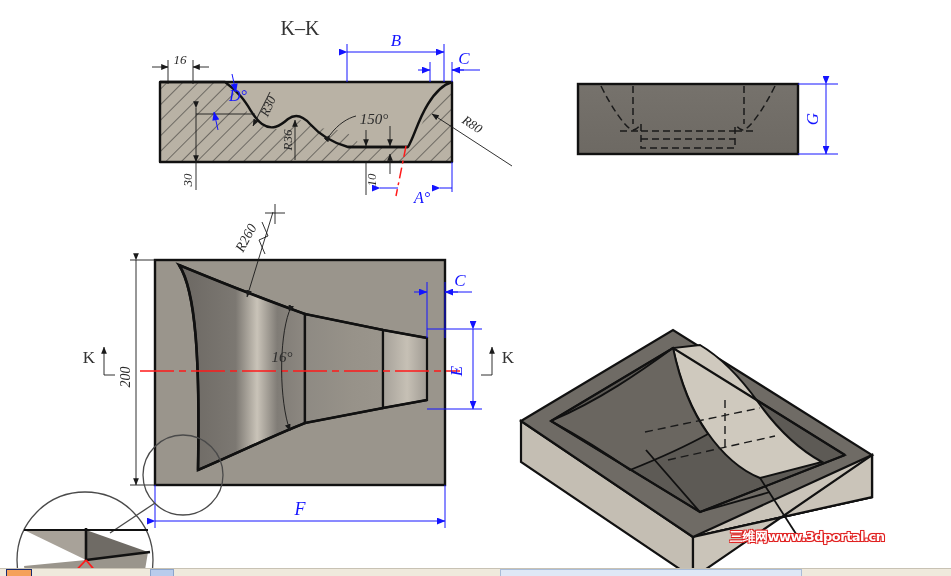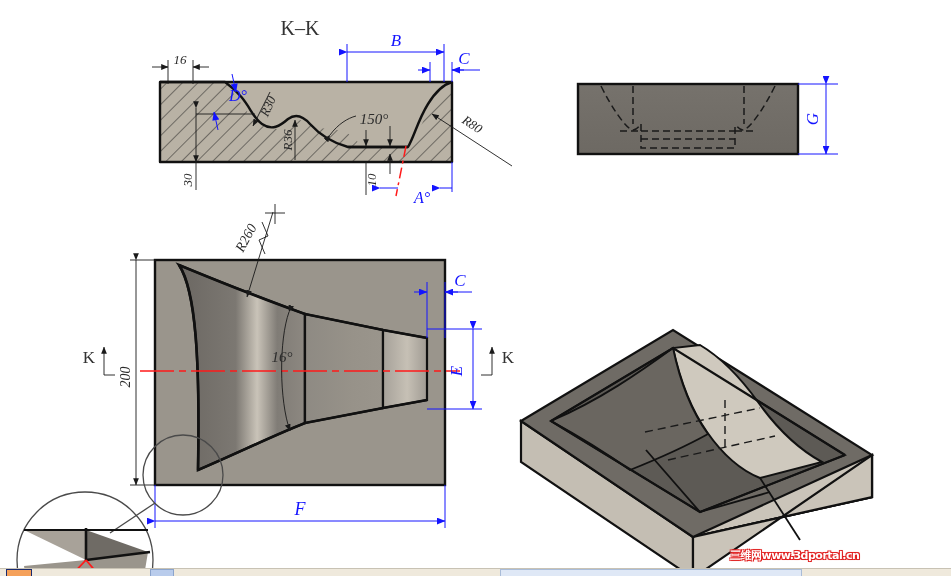--- a/index.html
+++ b/index.html
@@ -57,24 +57,24 @@
   }
   .outline {
     stroke: #111111;
     stroke-width: 2.4;
     fill: none;
     stroke-linejoin: round;
   }
   #watermark {
     position: absolute;
     left: 730px;
-    top: 548px;
+    top: 528px;
     font-family: "DejaVu Sans", sans-serif;
     font-weight: bold;
-    font-size: 11px;
+    font-size: 13px;
     color: #ffffff;
     letter-spacing: -0.5px;
     text-shadow:
       -1px -1px 0 #e02020, 1px -1px 0 #e02020,
       -1px 1px 0 #e02020, 1px 1px 0 #e02020,
       0 0 2px #ff3b3b;
     white-space: nowrap;
     pointer-events: none;
   }
   #bottom-chrome {

